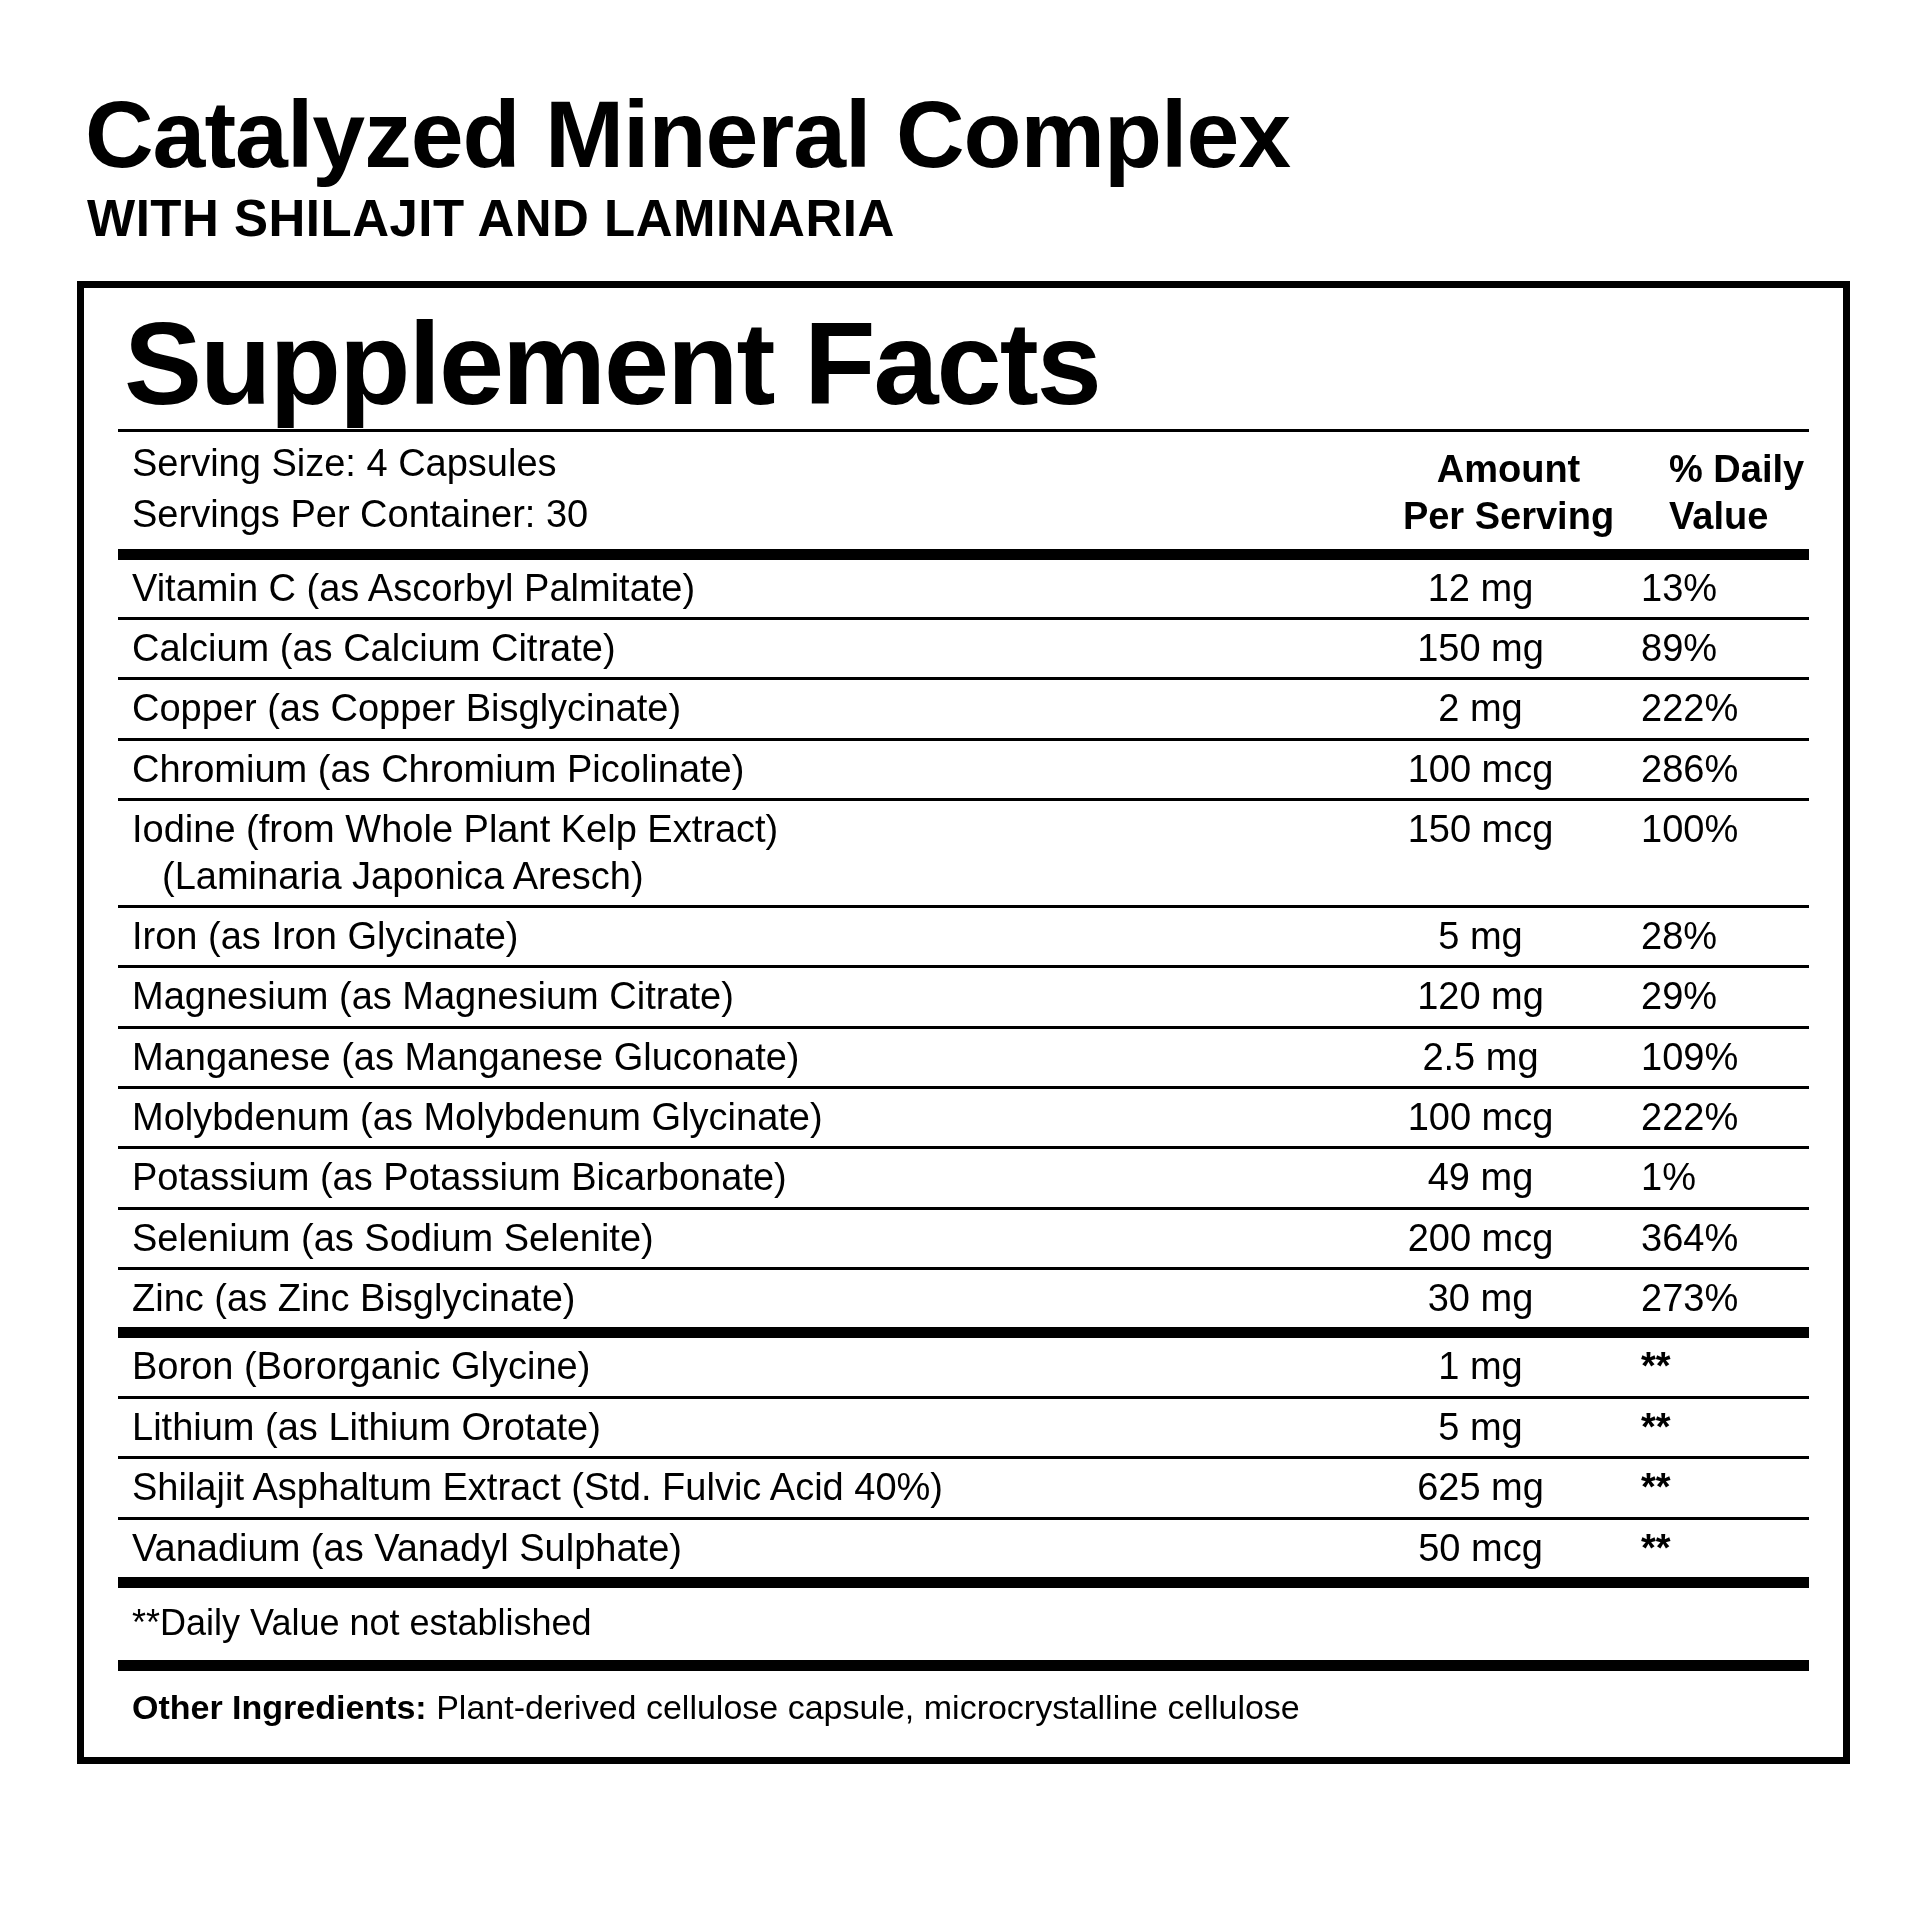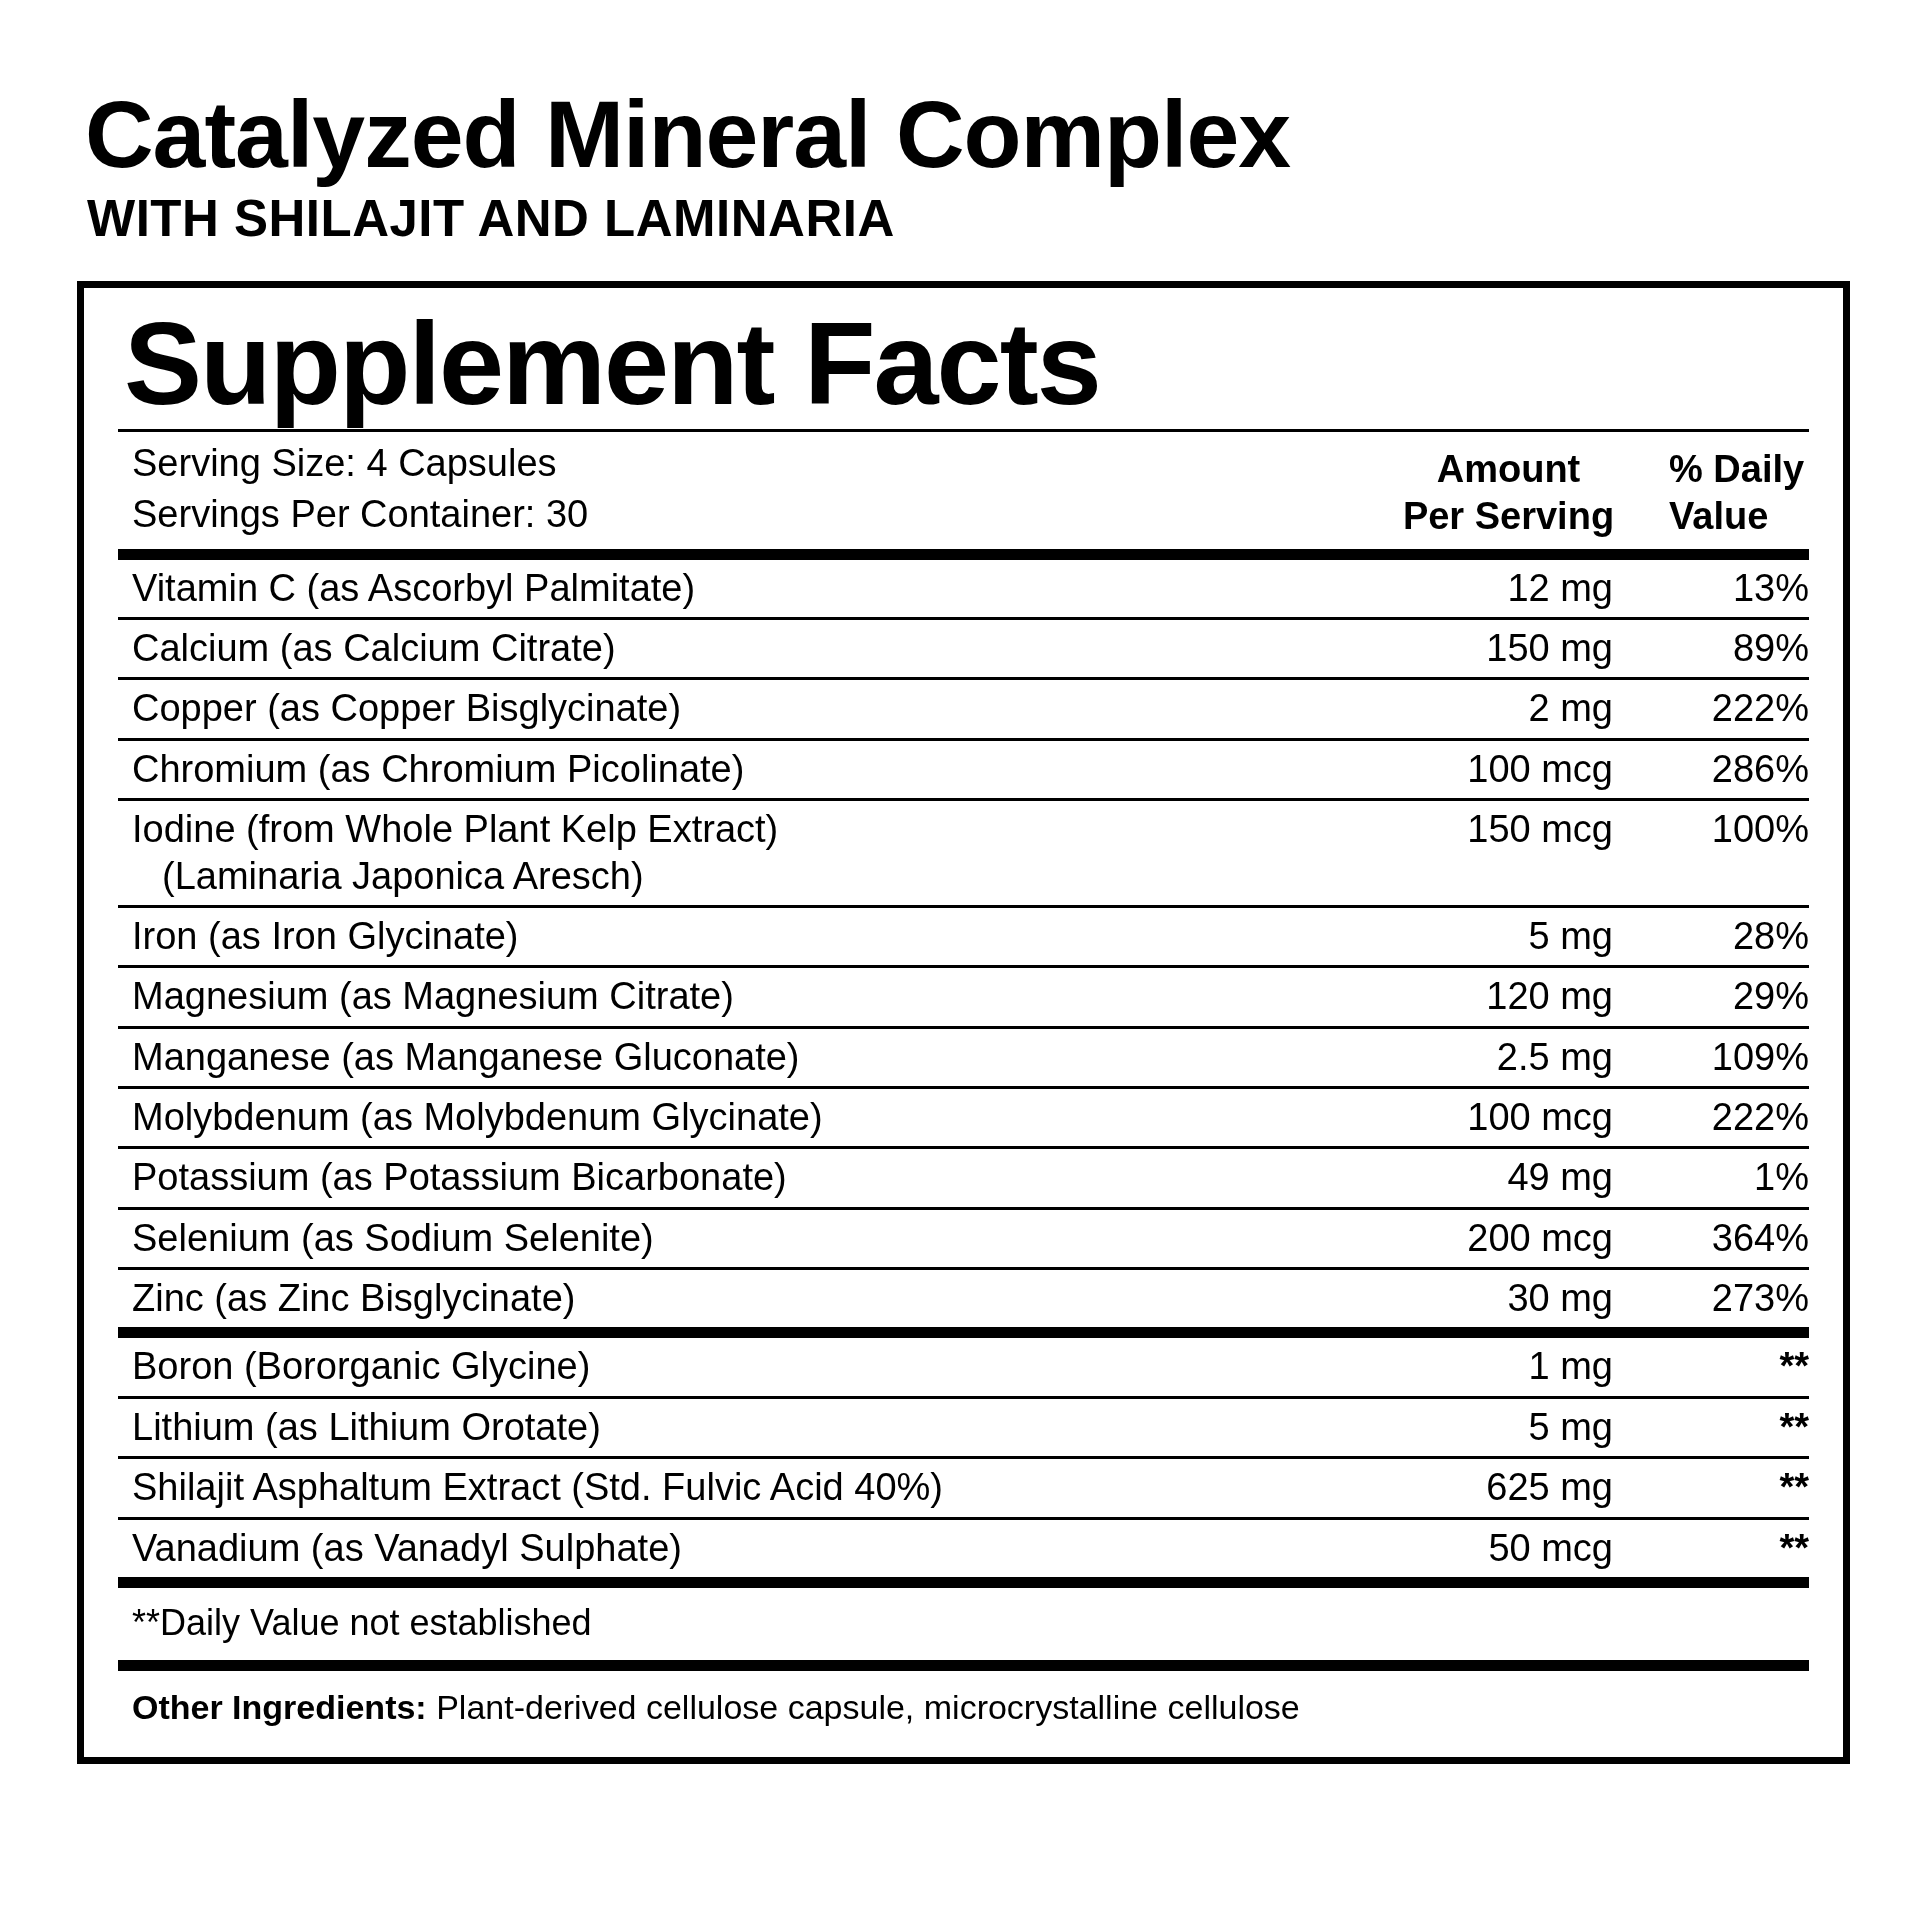--- a/index.html
+++ b/index.html
@@ -104,26 +104,26 @@
     padding: 5px 0 6px 0;
     vertical-align: top;
     border-bottom: 3px solid #000;
   }
   .nutrient-table tr.last-of-block td { border-bottom: none; }
   .col-name {
     padding-left: 14px !important;
   }
   .col-amount {
     width: 265px;
-    text-align: right;
+    text-align: center;
     white-space: nowrap;
   }
   .col-dv {
     width: 168px;
-    text-align: right;
+    text-align: left;
     padding-left: 28px !important;
     white-space: nowrap;
   }
   .sub-line {
     display: block;
     padding-left: 30px;
   }
   .dagger {
     font-weight: bold;
     font-size: 34px;

